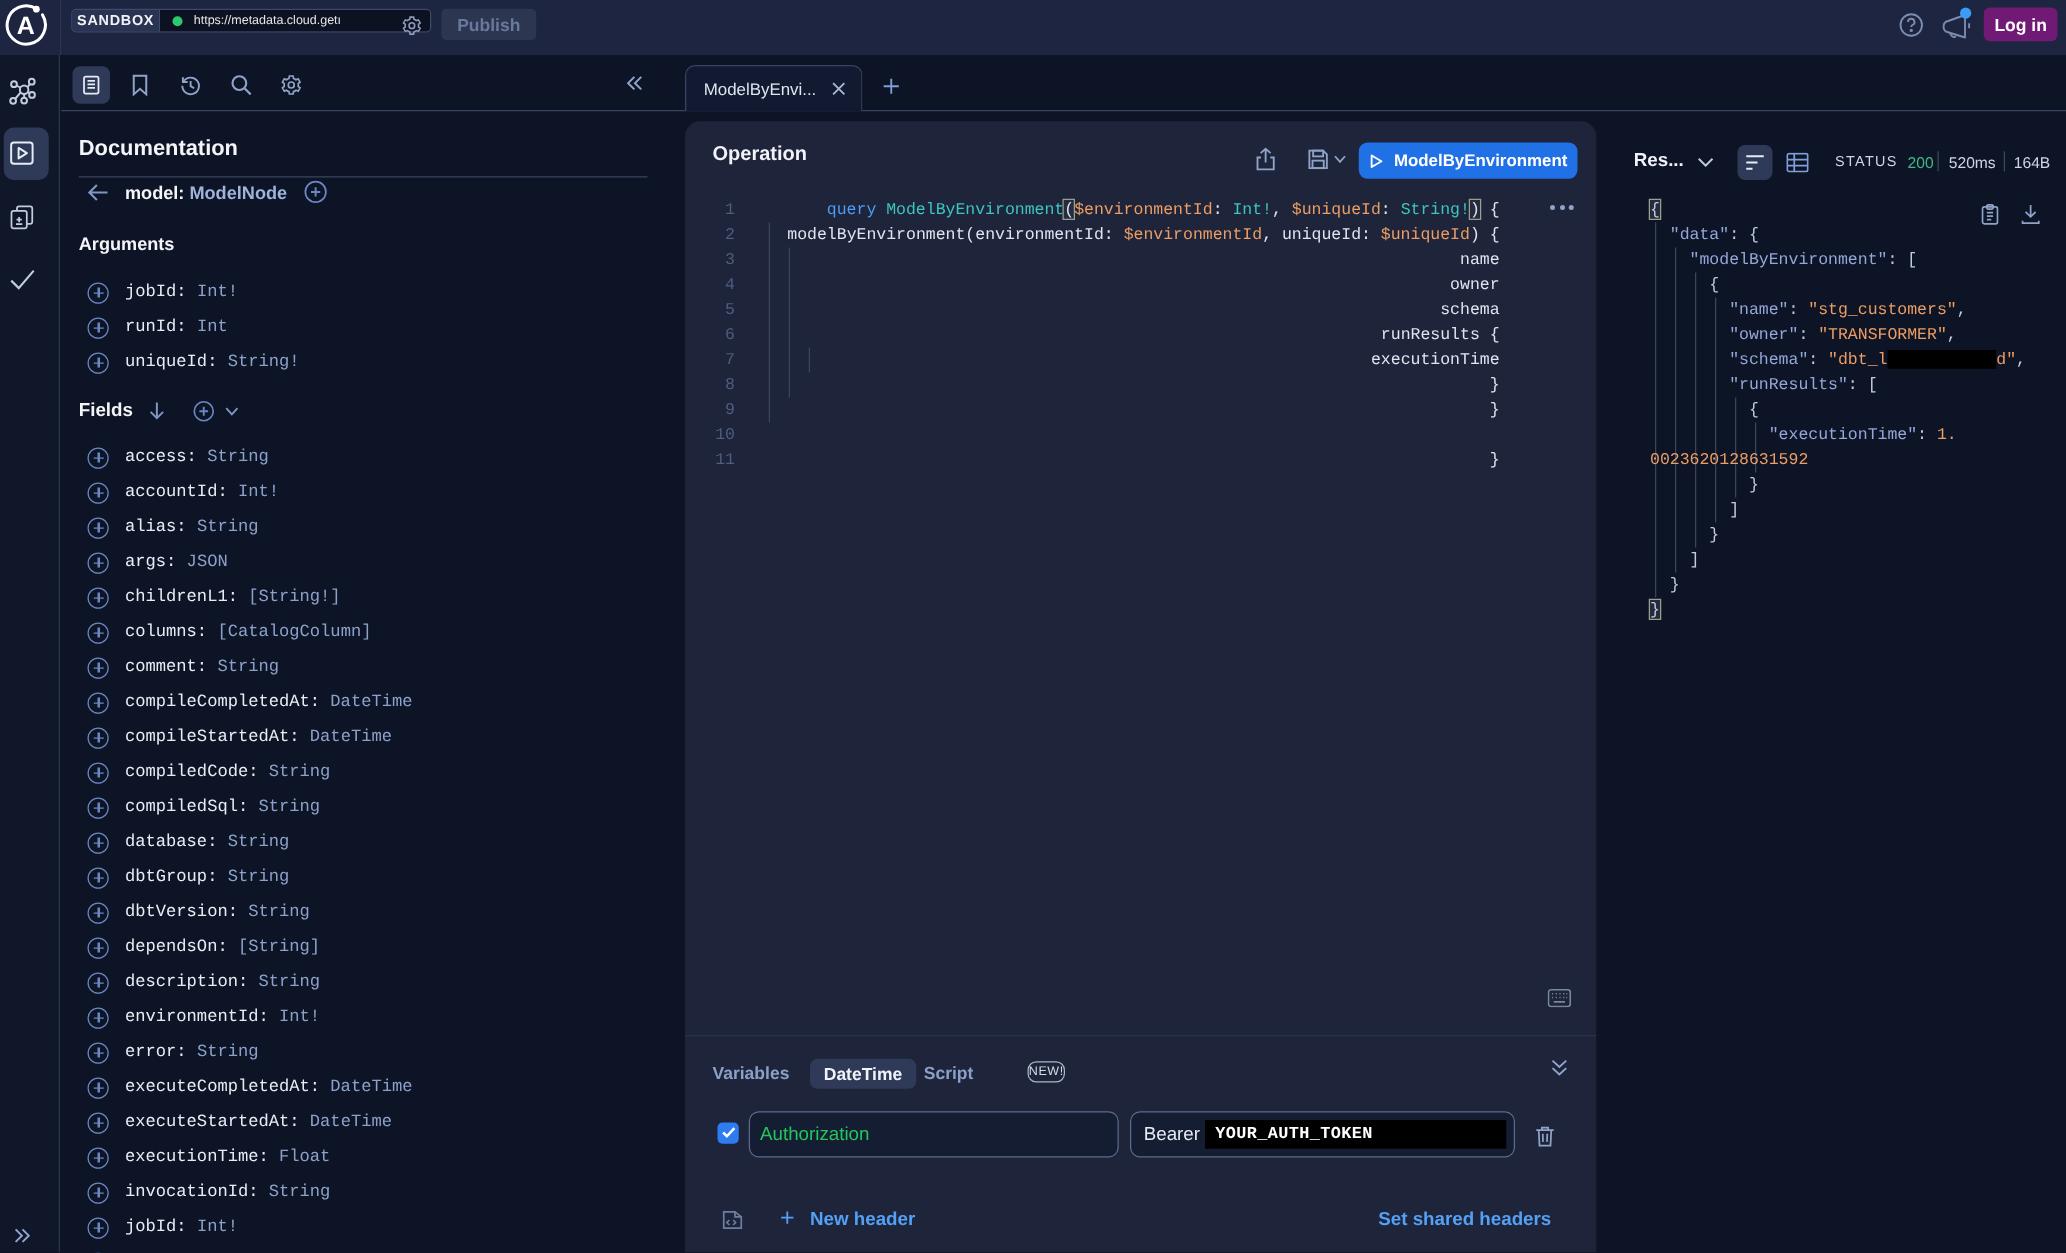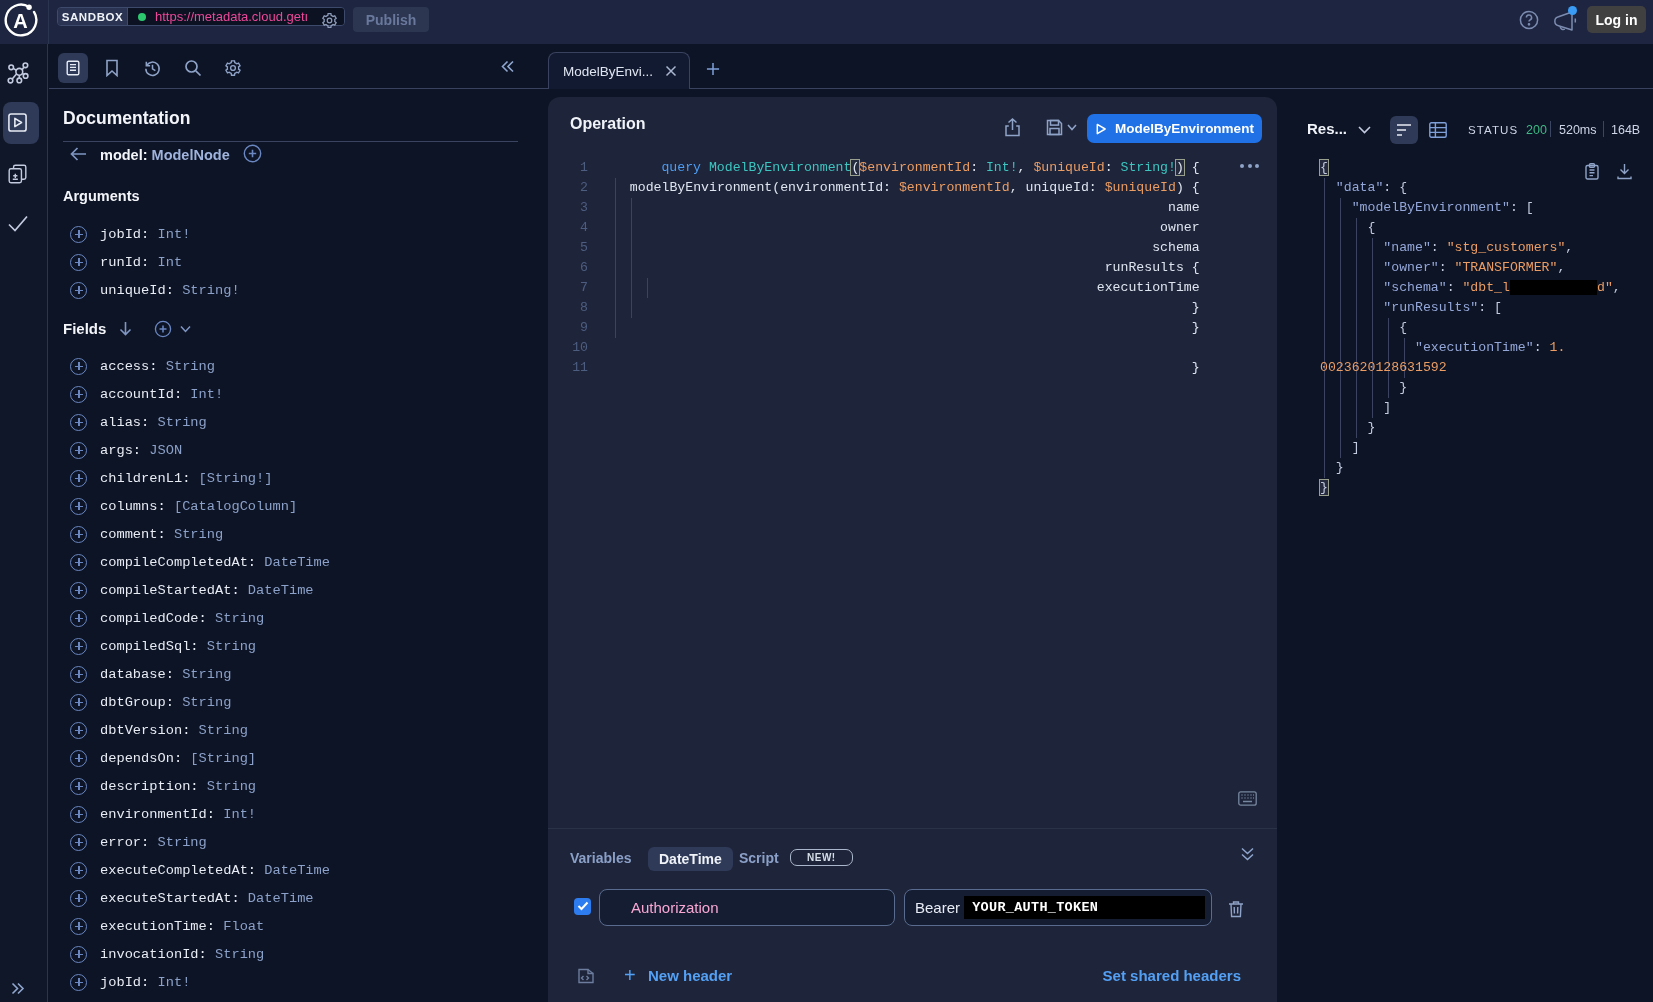--- a/index.html
+++ b/index.html
@@ -6,25 +6,25 @@
   html,body { width:1653px; height:1002px; overflow:hidden; }
   body { background:#0d1426; font-family:"Liberation Sans",sans-serif; position:relative; }
   .mono { font-family:"Liberation Mono",monospace; }
   .abs { position:absolute; }
 
   
   #topbar { position:absolute; left:0; top:0; width:1653px; height:44px; background:#1d2540; }
   #railtopsep { position:absolute; left:48px; top:0; width:1px; height:44px; background:#2b3550; }
   #sandboxgrp { position:absolute; left:57px; top:7px; width:288px; height:19px; border:1px solid #3e4a6b; border-radius:4px; display:flex; }
   #sandboxlbl { width:70px; background:#2a3452; border-right:1px solid #3e4a6b; border-radius:3px 0 0 3px; color:#f0f3f8; font-weight:bold; font-size:11.5px; letter-spacing:.6px; display:flex; align-items:center; justify-content:center; }
-  #urlseg { flex:1; background:#0c1222; border-radius:0 3px 3px 0; display:flex; align-items:center; color:#ec4899; font-size:13px; position:relative; }
+  #urlseg { flex:1; background:#0c1222; border-radius:0 3px 3px 0; display:flex; align-items:center; color:#e5e5e5; font-size:10px; position:relative; }
   #urldot { width:8px; height:8px; border-radius:50%; background:#2dc96f; margin:0 9px 0 10px; }
   #urltext { white-space:nowrap; overflow:hidden; width:168px; }
   #publishbtn { position:absolute; left:353px; top:7px; width:76px; height:25px; background:#2c3650; border-radius:4px; color:#69789c; font-weight:bold; font-size:14px; display:flex; align-items:center; justify-content:center; }
-  #loginbtn { position:absolute; left:1587px; top:6px; width:59px; height:27px; background:#404040; border-radius:5px; color:#ffffff; font-weight:bold; font-size:14px; display:flex; align-items:center; justify-content:center; }
+  #loginbtn { position:absolute; left:1587px; top:6px; width:59px; height:27px; background:#701a75; border-radius:5px; color:#ffffff; font-weight:bold; font-size:14px; display:flex; align-items:center; justify-content:center; }
 
   
   #rail { position:absolute; left:0; top:44px; width:48px; height:958px; background:#101729; border-right:1px solid #2b3550; }
   #railhl { position:absolute; left:3px; top:58px; width:36px; height:42px; background:#2e3a58; border-radius:8px; }
 
   
   #docbar { position:absolute; left:49px; top:44px; width:1604px; height:45px; border-bottom:1px solid #39425e; }
   .iconbox { position:absolute; width:30px; height:30px; background:#2e3a58; border-radius:6px; }
 
   
@@ -53,21 +53,21 @@
   .kw { color:#4c9df5; }
   .ty { color:#3dc5c0; }
   .va { color:#eb9d64; }
   .bx { outline:1px solid #9aa08e; background:#262c3e; }
   .guide { position:absolute; width:1px; background:#3a4460; }
 
   
   #opdivider { position:absolute; left:0; top:731px; width:729px; height:1px; background:#2a3248; }
   .dimtab { color:#8ba0c8; font-size:14px;font-weight:bold; }
   #hdrtab { background:#2e3a58; border-radius:6px; color:#f0f3f8; font-weight:bold; font-size:14px; padding:4px 11px; }
-  #newbadge { border:1.5px solid #aab6cc; border-radius:7px; color:#d5dde8; font-weight:bold; font-size:10px; letter-spacing:.5px; padding:2px 16px; }
+  #newbadge { border:1.5px solid #aab6cc; border-radius:7px; color:#d5dde8; font-weight:normal; font-size:10px; letter-spacing:.5px; padding:2px 0;margin-left:32px; }
 
   .hdrinput { position:absolute; height:37px; border:1px solid #596b8e; border-radius:8px; background:#151d33; top:792px; display:flex; align-items:center; }
 
   
   #resheader { position:absolute; left:1292px; top:110px; width:361px; height:36px; }
   #json { position:absolute; left:1320px; top:158px; font-family:"Liberation Mono",monospace; font-size:13.2px; line-height:20px; white-space:pre; color:#c3cbe0; }
   .jk { color:#94a7d9; }
   .jv { color:#eb9d64; }
 
   svg { display:block; }
@@ -379,21 +379,21 @@
   <svg class="abs" style="left:692px;top:750px" width="15" height="15" viewBox="0 0 15 15" fill="none" stroke="#8fa6cf" stroke-width="1.5">
       <path d="M2 1.5 L7.5 6.5 L13 1.5 M2 7.5 L7.5 12.5 L13 7.5"></path>
     </svg>
 
   <div class="abs" style="left:26px;top:801px;width:17px;height:17px;background:#2e7df0;border-radius:4px">
     <svg style="margin:3px 0 0 2.5px" width="12" height="10" viewBox="0 0 12 10" fill="none" stroke="#fff" stroke-width="2">
         <path d="M1.5 5 L4.5 8 L10.5 1.5"></path>
       </svg>
   </div>
   <div class="hdrinput" style="left:51px;width:296px">
-      <span style="margin-left:31px;font-size:15px;color:#f9a8d4">Authorization</span>
+      <span style="margin-left:8px;font-size:15px;color:#22c55e">Authorization</span>
     </div>
   <div class="hdrinput" style="left:356px;width:308px">
       <span style="margin-left:10px;font-size:15px;color:#e8ecf4">Bearer&nbsp;</span>
       <span class="mono" style="background:#000;color:#fff;font-weight:bold;font-size:13.5px;padding:4px 8px;letter-spacing:.3px;flex:1;margin-right:6px">YOUR_AUTH_TOKEN</span>
     </div>
   <svg class="abs" style="left:680px;top:803px" width="16" height="18" viewBox="0 0 16 18" fill="none" stroke="#8fa3c8" stroke-width="1.4">
       <path d="M1 4 L15 4 M5.5 4 L5.5 2 L10.5 2 L10.5 4 M3 4 L3.6 16.5 L12.4 16.5 L13 4 M6.2 7 L6.4 13.5 M9.8 7 L9.6 13.5"></path>
     </svg>
 
   <svg class="abs" style="left:29px;top:870px" width="18" height="18" viewBox="0 0 18 18" fill="none" stroke="#6c7d9e" stroke-width="1.4">

